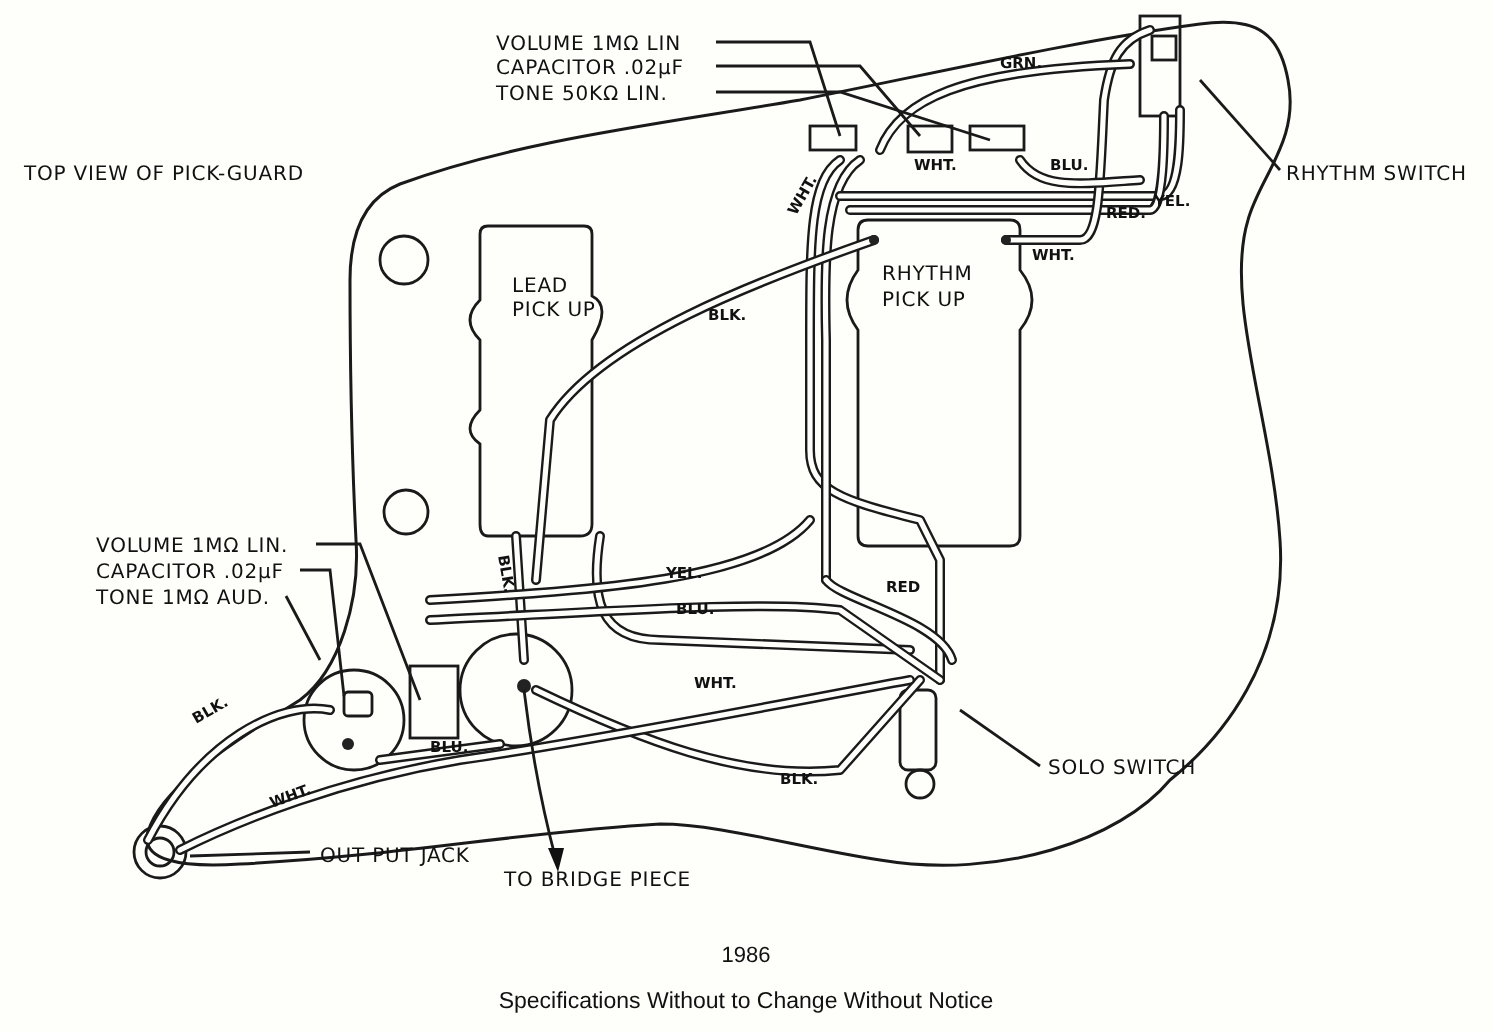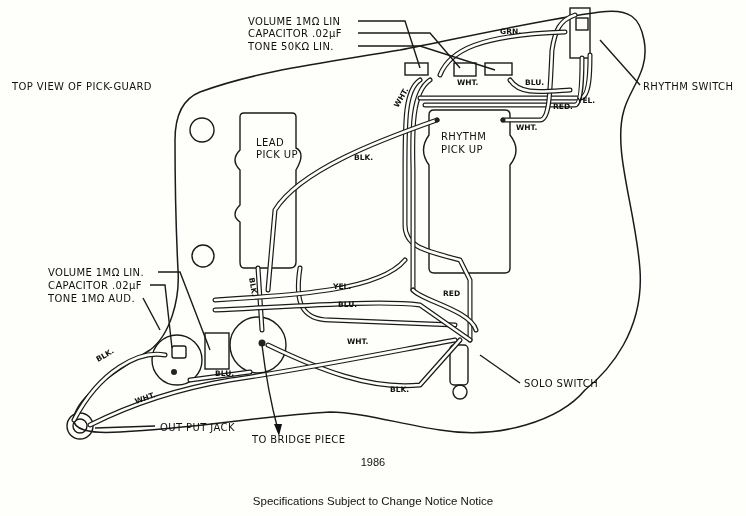--- a/index.html
+++ b/index.html
@@ -6,21 +6,21 @@
   body { width:746px; height:516px; position:relative; overflow:hidden; font-family:"DejaVu Sans", sans-serif; }
   #diagram { position:absolute; left:0; top:0; width:746px; height:516px; }
   .ln { fill:none; stroke:#1a1a1a; stroke-width:1.4; }
   .guard { fill:none; stroke:#1a1a1a; stroke-width:1.5; }
   .wire-o { fill:none; stroke:#1a1a1a; stroke-width:5; stroke-linecap:round; stroke-linejoin:round; }
   .wire-i { fill:none; stroke:#fefefa; stroke-width:2.6; stroke-linecap:round; stroke-linejoin:round; }
   .hatch { fill:#222; }
   .lbl { font-family:"DejaVu Sans", sans-serif; font-size:10px; fill:#111; letter-spacing:0.4px; }
   .wlbl { font-family:"DejaVu Sans", sans-serif; font-size:7.5px; fill:#111; font-weight:bold; }
   .footer { position:absolute; left:0; width:746px; text-align:center; font-family:"Liberation Sans", sans-serif; color:#111; }
-  .f-year { top:456px; font-size:11px; }
+  .f-year { top:472px; font-size:11px; }
   .f-note { top:495px; font-size:11.5px; }
 </style>
 </head>
 <body>
 
 <svg id="diagram" viewBox="0 0 746 516" xmlns="http://www.w3.org/2000/svg">
 
   <path class="guard" d="M 200,92 C 260,70 330,62 400,50 C 470,36 540,20 600,12 C 630,8 640,18 644,40 C 650,70 630,88 624,110
        C 612,150 636,210 640,270 C 644,330 610,370 585,390 C 560,420 500,440 440,430 C 400,424 360,412 330,412
        C 260,416 200,428 120,432 C 90,434 70,430 74,416 C 80,395 110,375 150,350 C 170,335 180,300 178,270
@@ -152,13 +152,13 @@
   <text class="wlbl" x="338" y="307">BLU.</text>
   <text class="wlbl" x="443" y="296">RED</text>
   <text class="wlbl" x="347" y="344">WHT.</text>
   <text class="wlbl" x="98" y="362" transform="rotate(-30 98 362)">BLK.</text>
   <text class="wlbl" x="215" y="376">BLU.</text>
   <text class="wlbl" x="136" y="404" transform="rotate(-20 136 404)">WHT.</text>
   <text class="wlbl" x="390" y="392">BLK.</text>
 </svg>
 
 <div class="footer f-year">1986</div>
-<div class="footer f-note">Specifications Subject to Change Notice Notice</div>
+<div class="footer f-note">Specifications Without to Change Without Notice</div>
 
 </body></html>

